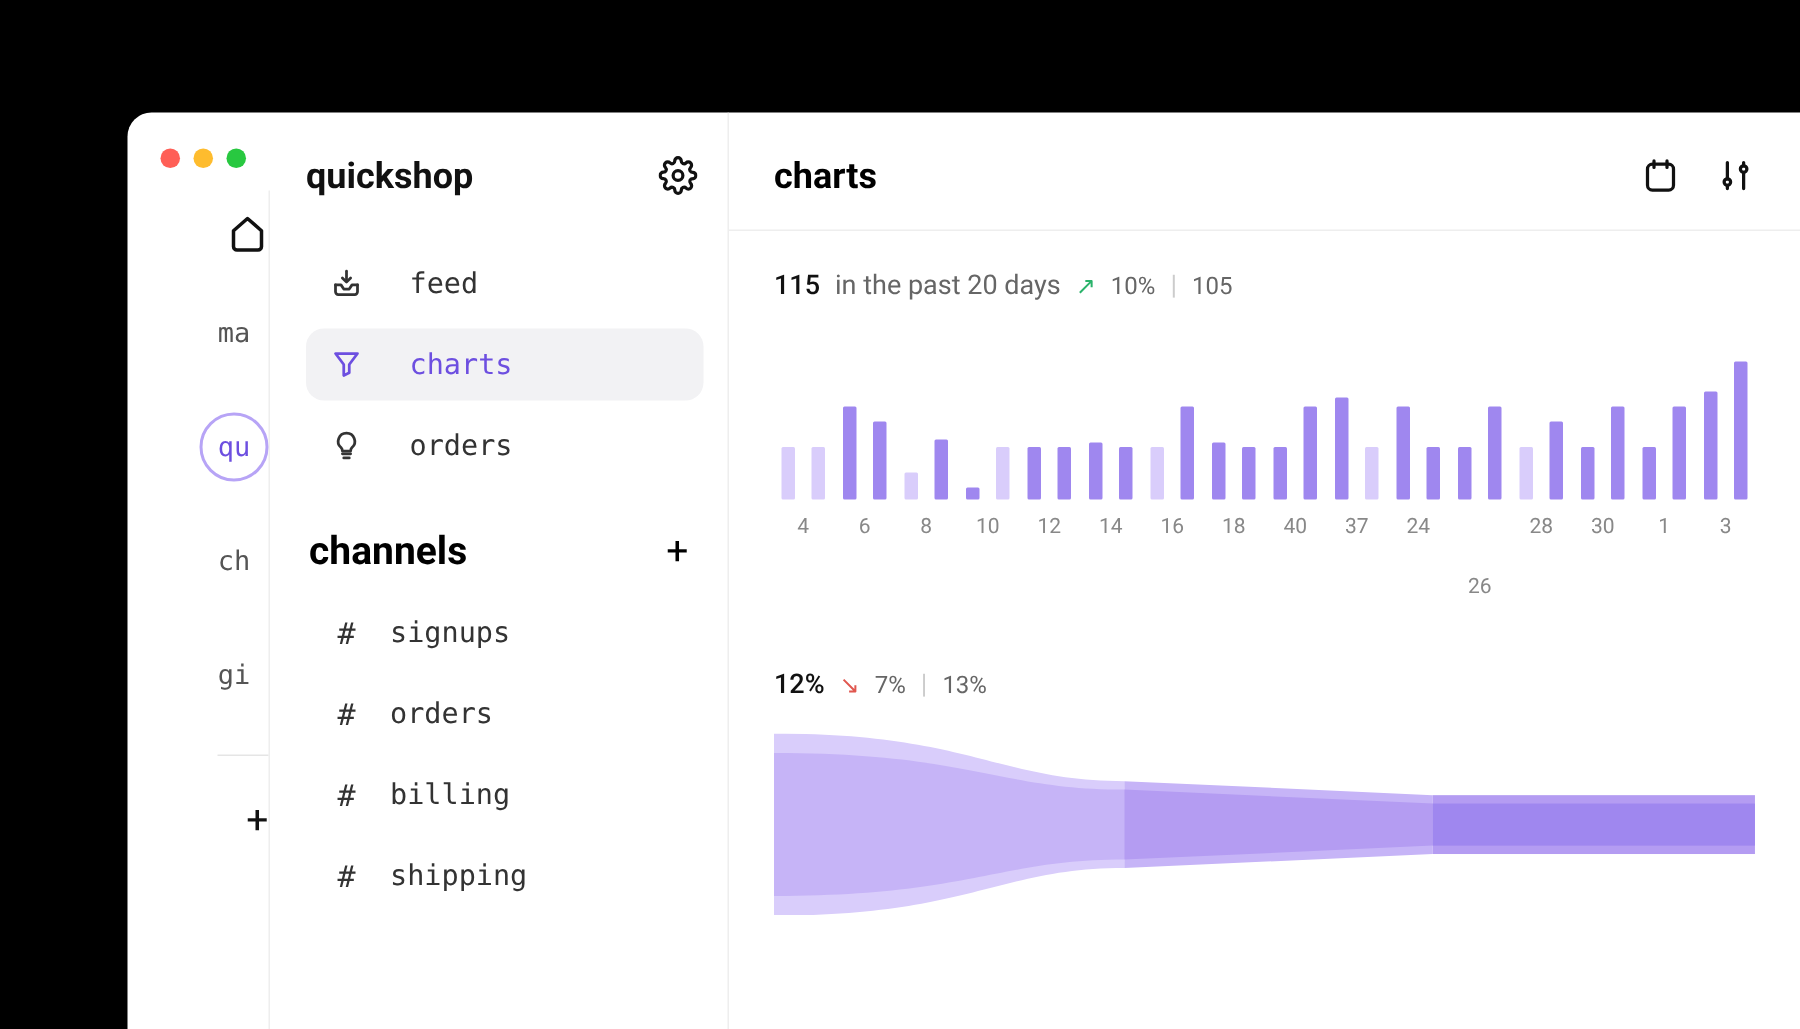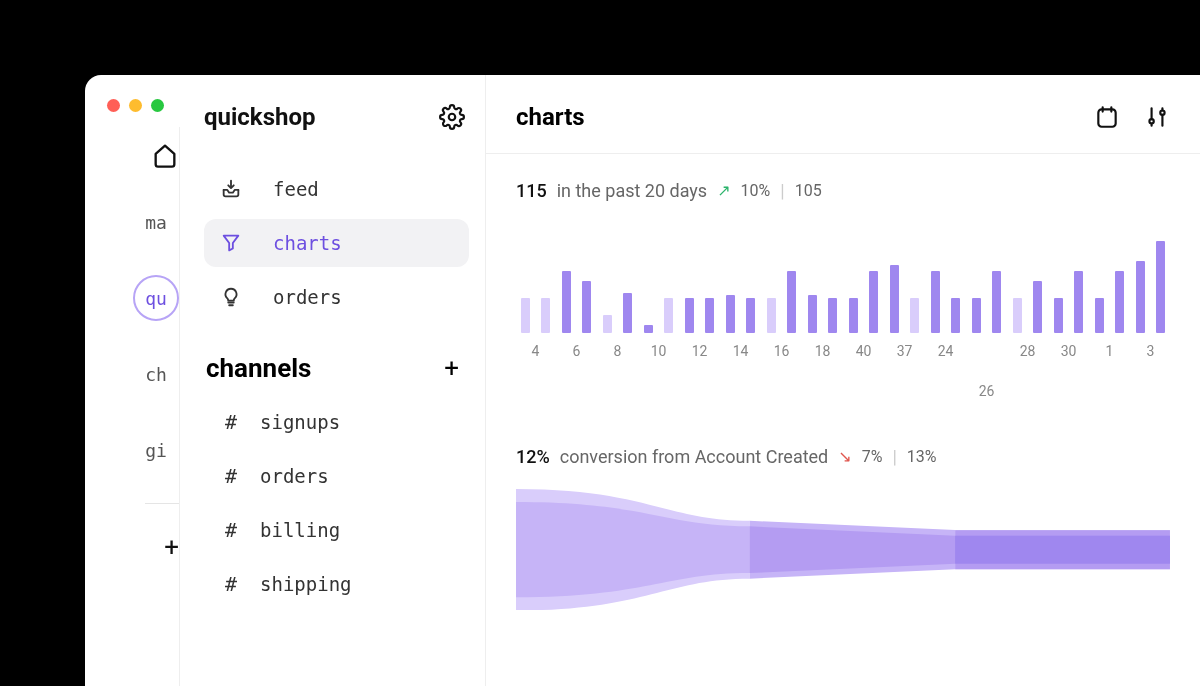--- a/index.html
+++ b/index.html
@@ -287,21 +287,20 @@
           <span style="flex: 2 1 0px;">28</span>
           <span style="flex: 2 1 0px;">30</span>
           <span style="flex: 2 1 0px;">1</span>
           <span style="flex: 2 1 0px;">3</span>
         </div>
     </div>
 
     <div class="card">
       <div class="sub">
         <span class="num">12%</span>
-        <span>conversion from Account Created</span>
         <span class="arrow-down">↘</span>
         <span class="pct">7%</span>
         <span class="divider">|</span>
         <span class="pct">13%</span>
       </div>
       <div class="funnel">
         <svg viewBox="0 0 700 130" preserveAspectRatio="none">
           <path d="M0,0 C140,0 160,34 250,34 L250,96 C160,96 140,130 0,130 Z" fill="#d9cdfb"></path>
           <path d="M0,14 C140,14 160,40 250,40 L250,90 C160,90 140,116 0,116 Z" fill="#c6b4f7"></path>
           <path d="M250,34 L470,44 L470,86 L250,96 Z" fill="#c6b4f7"></path>

